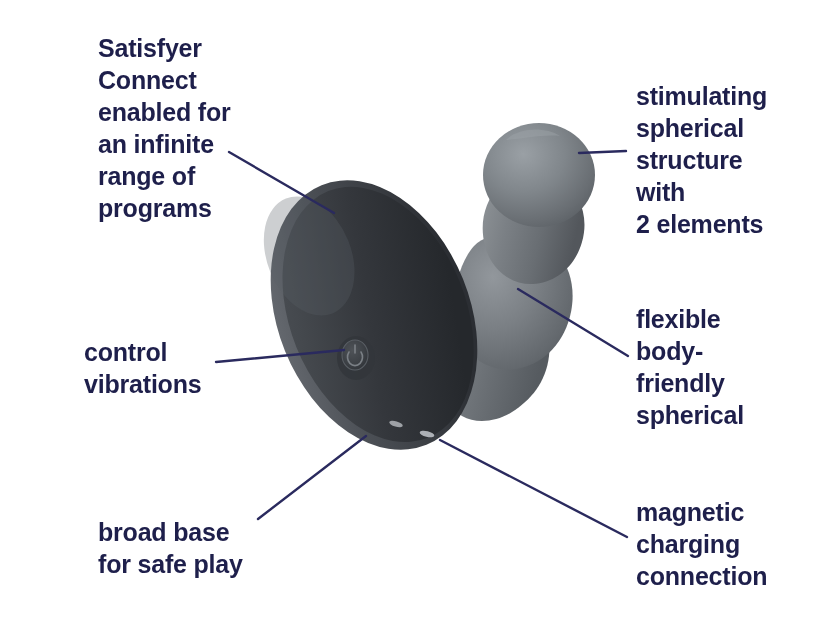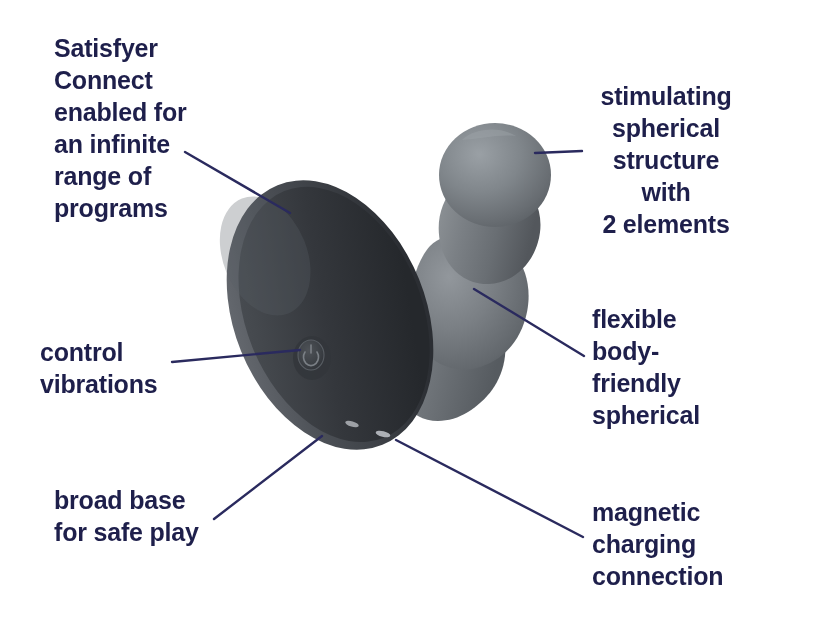--- a/index.html
+++ b/index.html
@@ -9,20 +9,21 @@
   }
   body {
     font-family: "Liberation Sans", sans-serif;
   }
   #stage {
     position: relative;
     width: 740px;
     height: 634px;
     background: #ffffff;
     overflow: hidden;
+    margin-left: 44px;
   }
   #product-svg {
     position: absolute;
     left: 0;
     top: 0;
     width: 830px;
     height: 634px;
   }
   .callout {
     position: absolute;
@@ -33,22 +34,22 @@
     line-height: 1.28;
     letter-spacing: -0.2px;
     white-space: pre-line;
     margin: 0;
   }
   .callout.right-col {
     text-align: left;
   }
   #callout-connect  { left: 54px;  top: 32px; }
   #callout-control  { left: 40px;  top: 336px; }
-  #callout-base     { left: 54px;  top: 484px; }
-  #callout-spheres  { left: 592px; top: 80px; text-align: center; }
+  #callout-base     { left: 54px;  top: 516px; }
+  #callout-spheres  { left: 592px; top: 80px; }
   #callout-silicone { left: 592px; top: 303px; }
   #callout-magnetic { left: 592px; top: 496px; }
 </style>
 </head>
 <body>
 
 <div id="stage">
 
   <svg id="product-svg" viewBox="0 0 830 634">
     <defs>

